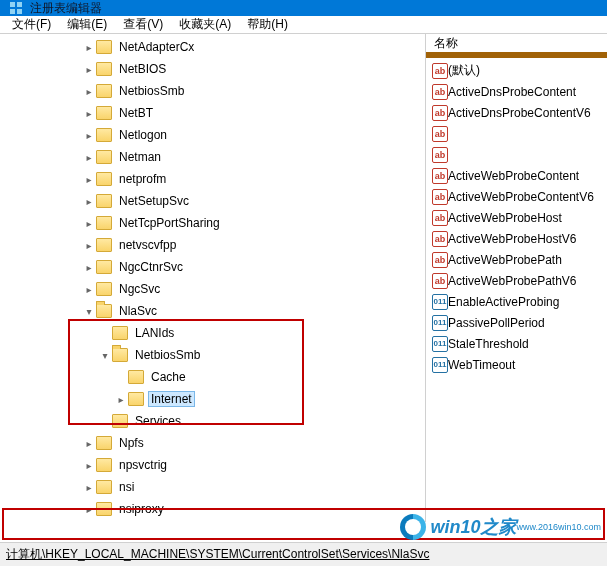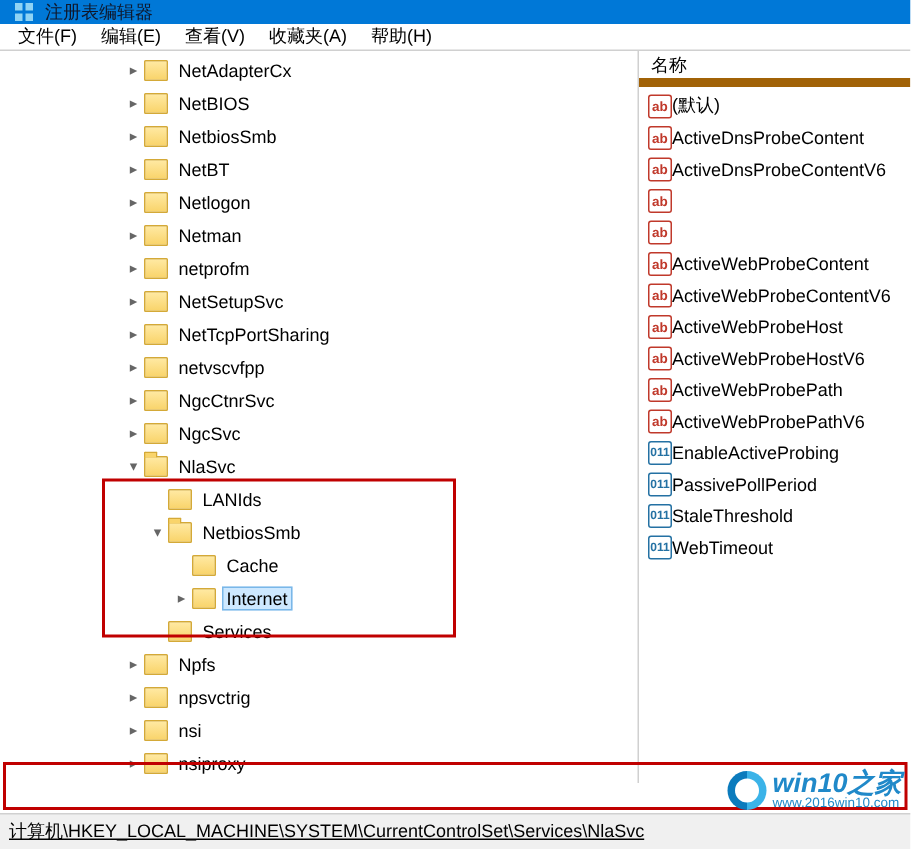--- a/index.html
+++ b/index.html
@@ -37,21 +37,21 @@
 .val-icon.bin { color: #2471a3; border-color: #2471a3; background: #fff; font-size: 8px; }
 .val-name { white-space: nowrap; }
 
 .statusbar { position: absolute; left: 0; right: 0; bottom: 0; height: 24px; border-top: 1px solid #d0d0d0; background: #f0f0f0; display: flex; align-items: center; padding: 0 6px; font-size: 11px; overflow: hidden; white-space: nowrap; text-decoration: underline; }
 
 .watermark { position: absolute; right: 6px; bottom: 26px; display: flex; align-items: center; gap: 4px; pointer-events: none; }
 .watermark .logo { width: 26px; height: 26px; border-radius: 50%; background: conic-gradient(#3bb3e8 0 50%, #0b7bbd 50% 100%); position: relative; }
 .watermark .logo::after { content: ""; position: absolute; inset: 5px; border-radius: 50%; background: #fff; }
 .watermark .txt1 { font-size: 18px; font-weight: bold; color: #2089c9; font-style: italic; }
 .watermark .txt2 { font-size: 9px; color: #2089c9; }
-.watermark .col { display: flex; flex-direction: column; line-height: 1; }
+.watermark .col { display: flex; flex-direction: row; line-height: 1; align-items: center; }
 </style>
 </head>
 <body>
 
 <div class="titlebar">
   <span class="icon">
     <svg width="14" height="14" viewBox="0 0 14 14">
         <rect x="1" y="1" width="5" height="5" fill="#8fd3f4"></rect>
         <rect x="8" y="1" width="5" height="5" fill="#8fd3f4"></rect>
         <rect x="1" y="8" width="5" height="5" fill="#8fd3f4"></rect>

